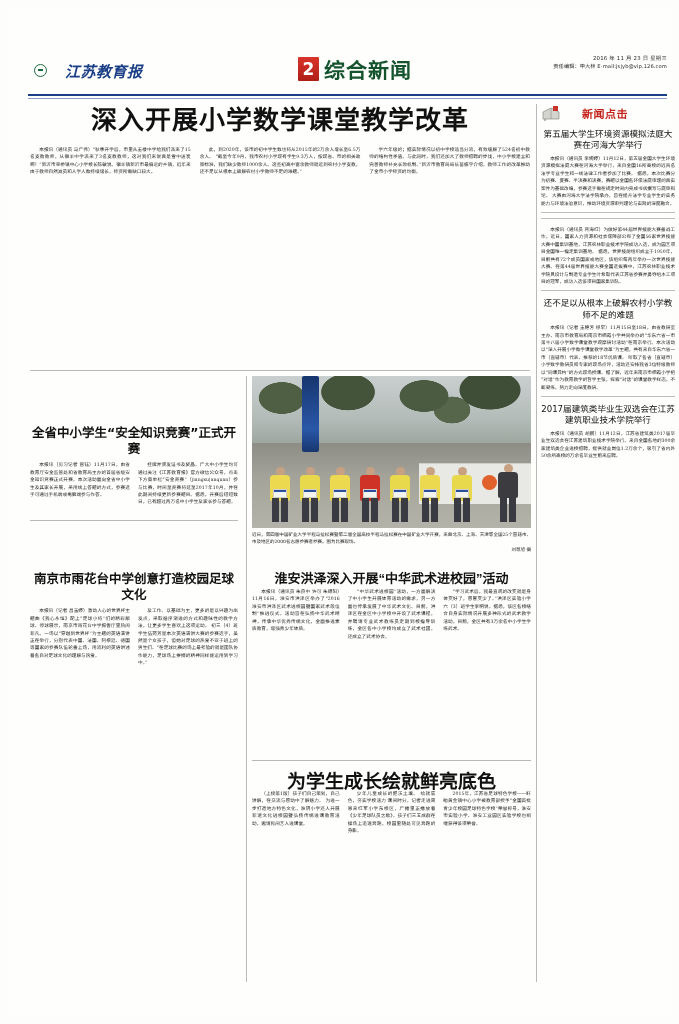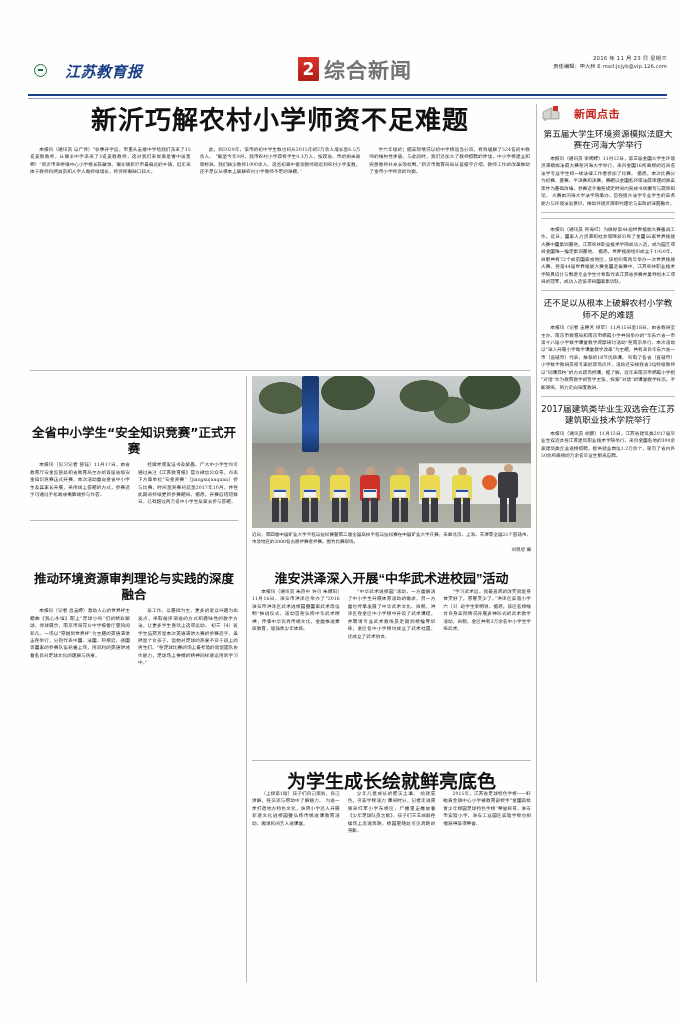--- a/index.html
+++ b/index.html
@@ -46,21 +46,21 @@
   }
   .page-num{
     width:21px;height:24px;
     background:linear-gradient(180deg,#d9352c 0%,#b01d17 100%);
     color:#fff;font-size:17px;font-weight:bold;
     display:flex;align-items:center;justify-content:center;
     border-radius:1px;
   }
   .page-sect{
     font-family:"DejaVu Serif","Liberation Serif",serif;
-    font-size:21px;font-weight:bold;color:#737373;letter-spacing:1px;
+    font-size:21px;font-weight:bold;color:#14532d;letter-spacing:1px;
   }
   .issue-info{
     position:absolute;right:14px;top:9px;text-align:right;
     line-height:1.45;
   }
   .issue-date{font-size:5.4px;color:#2a2a2a;letter-spacing:.2px;}
   .issue-editor{font-size:5.2px;color:#2a2a2a;letter-spacing:.1px;}
   .rule-thick{
     position:absolute;left:20px;top:86px;width:639px;height:2.2px;background:#1b3f86;
   }
@@ -126,21 +126,21 @@
     position:absolute;text-align:center;
     font-family:Liberation Sans, sans-serif;
     font-weight:bold;color:#111;
   }
 
   
   .sidebar{
     position:absolute;left:533px;top:96px;width:134px;height:878px;
   }
   .sb-banner{
-    display:flex;align-items:center;gap:13px;height:18px;
+    display:flex;align-items:center;gap:21px;height:18px;
   }
   .sb-banner-text{
     font-family:"DejaVu Serif","Liberation Serif",serif;
     font-size:11px;font-weight:bold;color:#c4211b;letter-spacing:0.5px;
   }
   .sb-item{margin-top:7px;}
   .sb-title{
     font-family:"DejaVu Sans","Liberation Sans",sans-serif;
     font-size:8.6px;font-weight:normal;color:#111;line-height:1.33;
     text-align:center;
@@ -199,21 +199,21 @@
       <div class="page-sect">综合新闻</div>
     </div>
     <div class="issue-info">
       <div class="issue-date">2016 年 11 月 23 日    星期三</div>
       <div class="issue-editor">责任编辑：申大林 E-mail:jsjyb@vip.126.com</div>
     </div>
   </div>
   <div class="rule-thick"></div>
   <div class="rule-thin"></div>
 
-  <div class="lead-headline">新沂巧解农村小学师资不足难题</div>
+  <div class="lead-headline">深入开展小学数学课堂教学改革</div>
 
   <div class="lead-body">
     <div class="c col-text">
           <p>本报讯（通讯员 马广伟）“秋季开学后，市里从王楼中学给我们派来了15名支教教师，从宿羊中学派来了3名支教教师，这对我们来说真是雪中送炭啊！”新沂市草桥镇中心小学校长陈敏说。宿羊镇新沂市最偏远的乡镇，近年来由于教师自然减员和人学人数持续增长，师资所需缺口较大。</p>
         </div>
     <div class="c col-text">
           <p>此，到2020年，该市的初中学生数也将从2015年的2万余人增长至6.5万余人。
 “截至今年9月，我市农村小学现有学生9.3万人，按现省、市的相关政策标准，我们缺少教师1000余人。这些初高中富余教师就近到农村小学支教，还不足以从根本上破解农村小学教师不足的难题。”</p>
         </div>
     <div class="c col-text">
@@ -233,21 +233,21 @@
           </div>
       <div class="c col-text">
             <p>挂牌并颁发证书及奖品。广大中小学生均可通过关注《江苏教育报》官方微信公众号，点击下方菜单栏“安全竞赛”（jiangsu|anquan）参与比赛，时间至竞赛将延至2017年10月，并在此期间持续更新参赛题目。据悉，开赛后短短数日，已有超过两万名中小学生及家长参与答题。</p>
           </div>
     </div>
   </div>
 
   <div class="hline" style="left:22px;top:512px;width:208px;"></div>
 
   <div class="feat" style="left:22px;top:518px;width:208px;">
-    <div class="feat-title t2">推动环境资源审判理论与实践的深度融合</div>
+    <div class="feat-title t2">南京市雨花台中学创意打造校园足球文化</div>
     <div class="feat-cols">
       <div class="c col-text">
             <p>本报讯（记者 吕玉婷）激动人心的世界杯主题曲《我心永恒》配上“足球小将”们的精彩颠球、停球展示，南京市雨花台中学报告厅里热闹非凡。一场以“穿越到世界杯”为主题的英语演讲正在举行，分别代表中国、法国、阿根廷、德国等国家的参赛队伍轮番上场，用流利的英语讲述着各自对足球文化的理解与热爱。</p>
           </div>
       <div class="c col-text">
             <p>及工作。以基础为主，更多的是以兴趣为出发点，采取循序渐进的方式和趣味性的教学方法，让更多学生喜欢上这项运动。
 初三（4）班学生伍苑芳是本次英语演讲大赛的参赛选手，虽然是个女孩子，但她对足球的热爱不亚于班上的男生们。“在足球比赛的场上最考验的就是团队协作能力，足球场上拼搏的精神同样能运用到学习中。”</p>
           </div>
     </div>
   </div>

